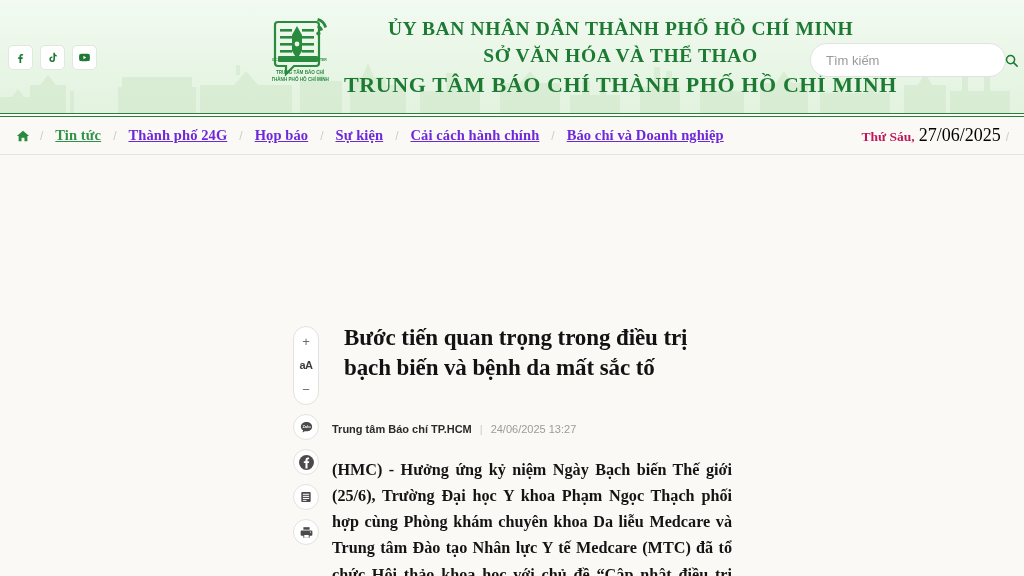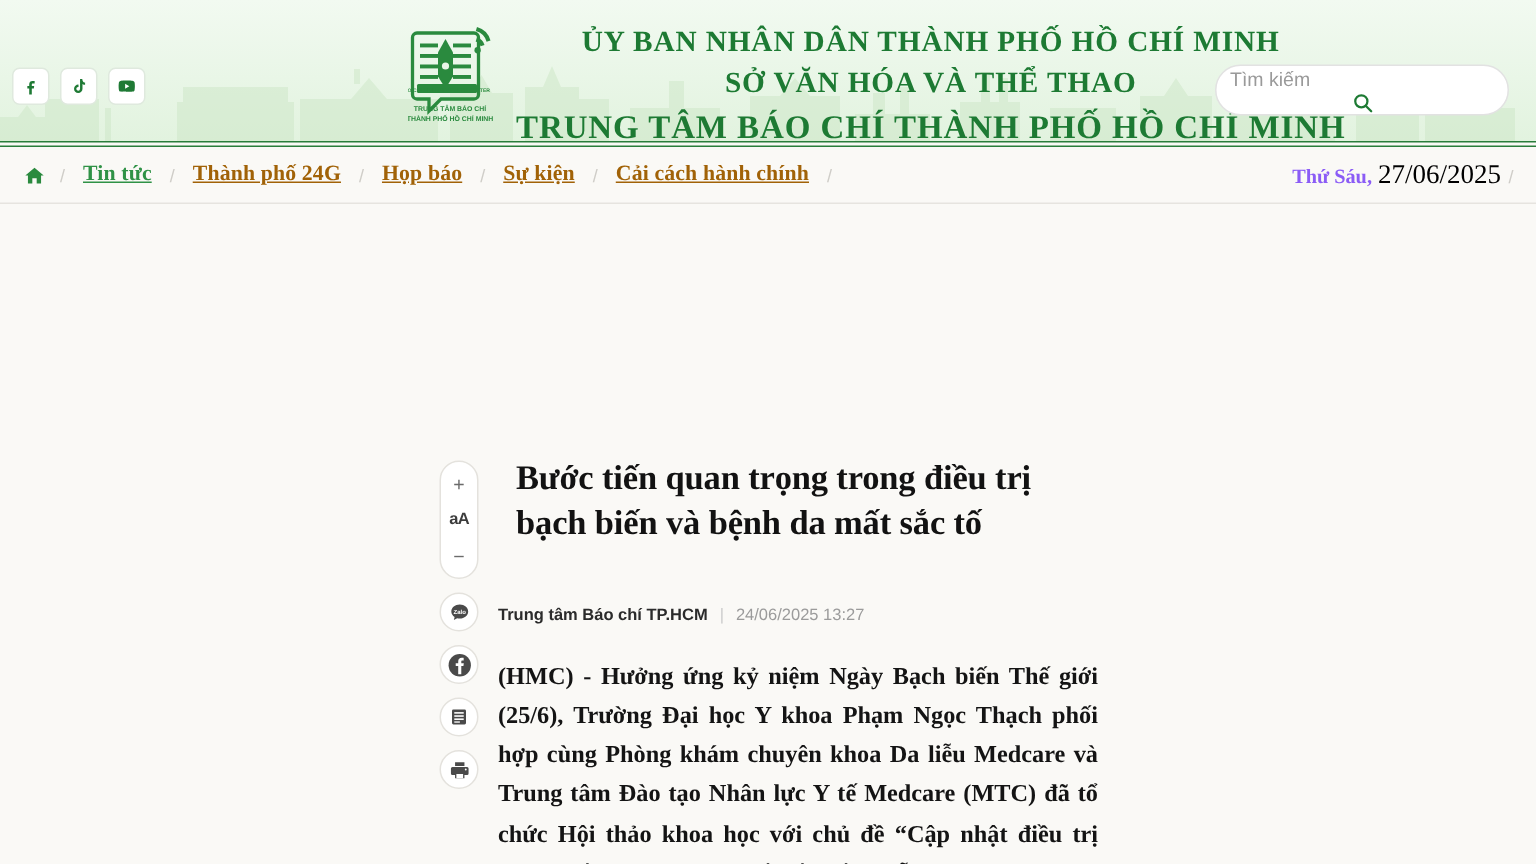--- a/index.html
+++ b/index.html
@@ -9,21 +9,21 @@
     width: 1024px; height: 576px;
     overflow: hidden;
     background: #faf9f6;
     font-family: "Liberation Sans", sans-serif;
   }
 
   
   .site-header {
     position: relative;
     width: 1024px;
-    height: 94px;
+    height: 113px;
     background: linear-gradient(180deg, #f2faf1 0%, #e9f6e7 55%, #e2f3df 100%);
     overflow: hidden;
   }
   .skyline {
     position: absolute;
     left: 0; bottom: 0;
     width: 1024px; height: 62px;
     opacity: .55;
     pointer-events: none;
   }
@@ -79,21 +79,20 @@
   .searchbox {
     position: absolute;
     right: 18px; top: 43px;
     width: 196px; height: 34px;
     background: #ffffff;
     border: 1px solid #e2e2e2;
     border-radius: 18px;
     display: flex;
     align-items: center;
     padding: 0 13px;
-    flex-direction: column;
   }
   .searchbox input {
     flex: 1;
     border: none; outline: none;
     background: transparent;
     font-family: "Liberation Sans", sans-serif;
     font-size: 13px;
     color: #333;
   }
   .searchbox input::placeholder { color: #9a9a9a; }
@@ -124,36 +123,36 @@
   .nav-sep {
     color: #cfcdc8;
     font-size: 12px;
     padding: 0 1px;
     user-select: none;
   }
   .nav-item {
     font-family: "Liberation Serif", serif;
     font-size: 14.5px;
     font-weight: bold;
-    color: #a16207;
+    color: #6d28d9;
     padding: 0 11px;
     white-space: nowrap;
     letter-spacing: .1px;
   }
   .nav-item.active { color: #2f9246; }
   .nav-date {
     position: absolute;
     right: 14px;
     display: flex; align-items: baseline; gap: 4px;
     white-space: nowrap;
   }
   .nav-date-day {
     font-family: "Liberation Serif", serif;
     font-size: 13.5px; font-weight: bold;
-    color: #8b5cf6;
+    color: #be185d;
   }
   .nav-date-val {
     font-family: Liberation Serif, serif;
     font-size: 18px;
     color: #000000;
   }
 
   
   .page-body {
     position: relative;
@@ -364,20 +363,21 @@
   <a class="nav-item active" href="#">Tin tức</a>
   <span class="nav-sep">/</span>
   <a class="nav-item" href="#">Thành phố 24G</a>
   <span class="nav-sep">/</span>
   <a class="nav-item" href="#">Họp báo</a>
   <span class="nav-sep">/</span>
   <a class="nav-item" href="#">Sự kiện</a>
   <span class="nav-sep">/</span>
   <a class="nav-item" href="#">Cải cách hành chính</a>
   <span class="nav-sep">/</span>
+  <a class="nav-item" href="#">Báo chí và Doanh nghiệp</a>
 
   <div class="nav-date">
     <span class="nav-date-day">Thứ Sáu,</span>
     <span class="nav-date-val">27/06/2025</span>
     <span class="nav-sep">/</span>
   </div>
 </nav>
 
 <main class="page-body">
 

